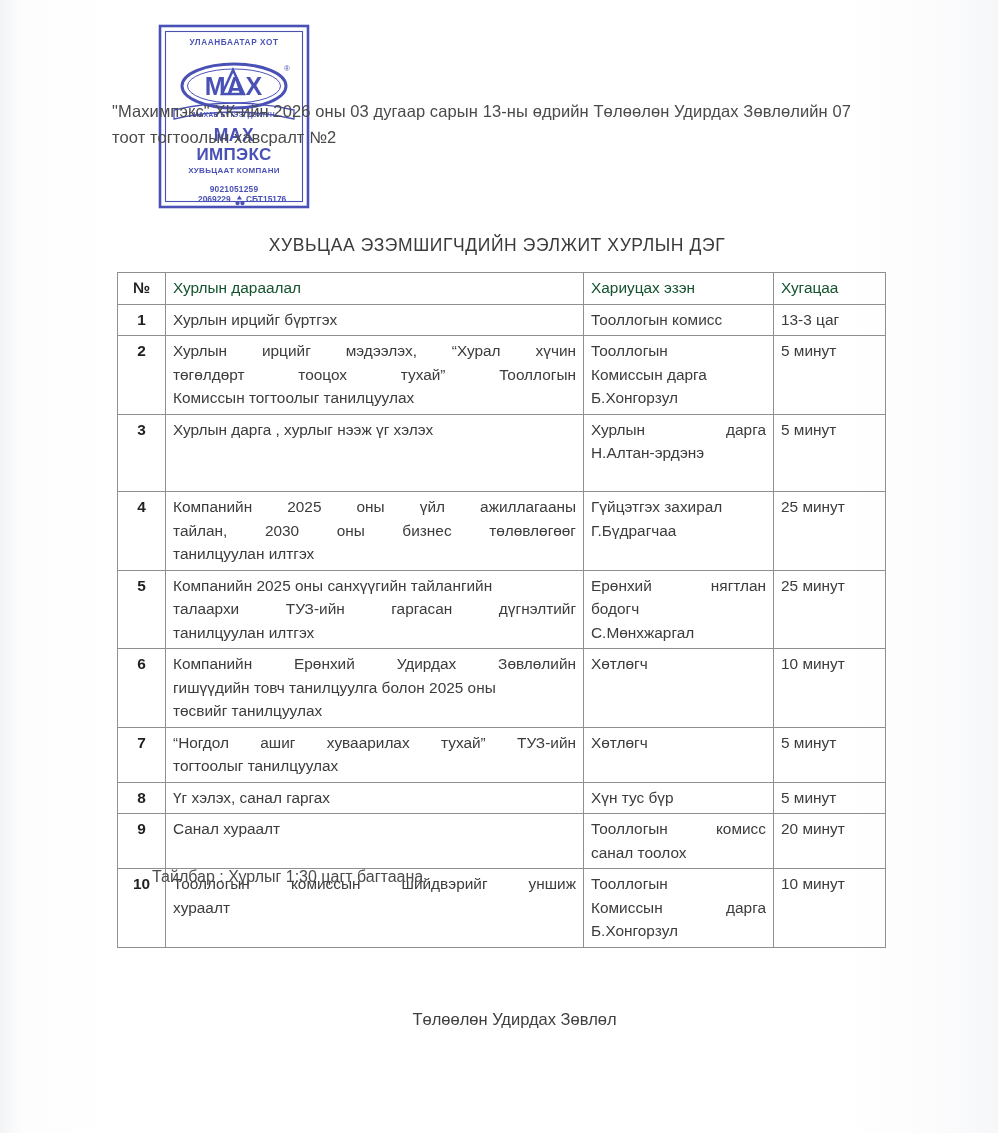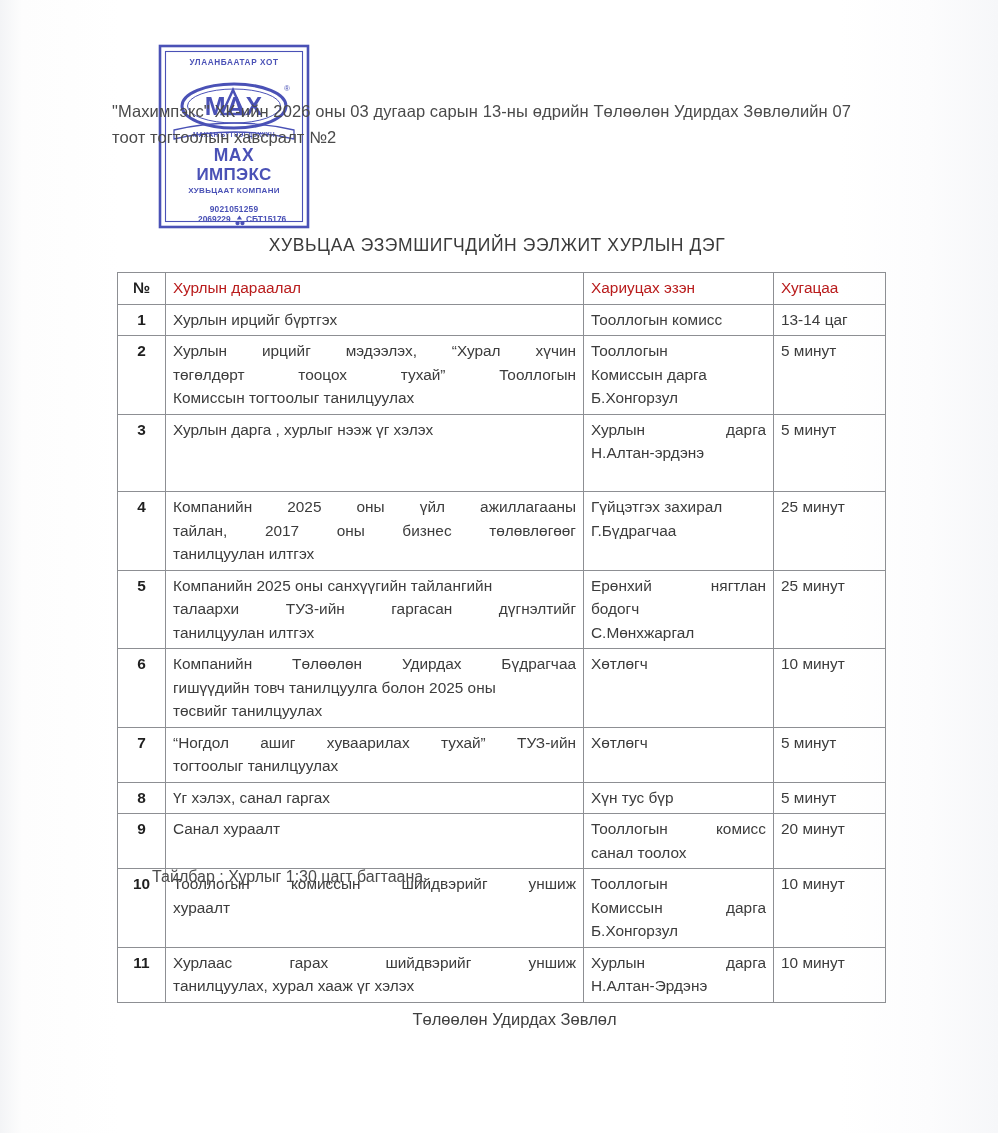--- a/index.html
+++ b/index.html
@@ -24,21 +24,21 @@
 
   .page {
     position: absolute;
     inset: 0;
   }
 
   
   .stamp {
     position: absolute;
     left: 158px;
-    top: 44px;
+    top: 24px;
     width: 152px;
     height: 185px;
     color: #3b43b0;
     pointer-events: none;
     opacity: .92;
   }
   .stamp svg { display:block; width:100%; height:100%; }
 
   
   .header-note {
@@ -87,21 +87,21 @@
 
   table.deg th, table.deg td {
     border: 1px solid #8d8f93;
     padding: 3px 7px 4px 7px;
     vertical-align: top;
     line-height: 23.5px;
   }
   table.deg th {
     font-weight: normal;
     text-align: left;
-    color: #b91c1c;
+    color: #14532d;
   }
   table.deg th.num, table.deg td.num {
     text-align: center;
     font-weight: bold;
     color: #1f1f1f;
     padding-left: 2px;
     padding-right: 2px;
   }
   .jline { display: block; text-align: justify; text-align-last: justify; }
   .lline { display: block; }
@@ -183,21 +183,21 @@
           <th>Хариуцах эзэн</th>
           <th>Хугацаа</th>
         </tr>
       </thead>
       <tbody>
 
         <tr>
           <td class="num">1</td>
           <td>Хурлын ирцийг бүртгэх</td>
           <td>Тооллогын комисс</td>
-          <td>13-14 цаг</td>
+          <td>13-3 цаг</td>
         </tr>
 
         <tr>
           <td class="num">2</td>
           <td>
             <span class="jline">Хурлын ирцийг мэдээлэх, “Хурал хүчин</span>
             <span class="jline">төгөлдөрт тооцох тухай” Тооллогын</span>
             <span class="lline">Комиссын тогтоолыг танилцуулах</span>
           </td>
           <td>
@@ -218,21 +218,21 @@
             <span class="jline">Хурлын  дарга</span>
             <span class="lline">Н.Алтан-эрдэнэ</span>
           </td>
           <td>5 минут</td>
         </tr>
 
         <tr>
           <td class="num">4</td>
           <td>
             <span class="jline">Компанийн 2025 оны үйл ажиллагааны</span>
-            <span class="jline">тайлан, 2017 оны  бизнес төлөвлөгөөг</span>
+            <span class="jline">тайлан, 2030 оны  бизнес төлөвлөгөөг</span>
             <span class="lline">танилцуулан илтгэх</span>
           </td>
           <td>
             <span class="lline">Гүйцэтгэх захирал</span>
             <span class="lline">Г.Бүдрагчаа</span>
           </td>
           <td>25 минут</td>
         </tr>
 
         <tr>
@@ -246,21 +246,21 @@
             <span class="jline">Ерөнхий  нягтлан</span>
             <span class="lline">бодогч</span>
             <span class="lline">С.Мөнхжаргал</span>
           </td>
           <td>25 минут</td>
         </tr>
 
         <tr>
           <td class="num">6</td>
           <td>
-            <span class="jline">Компанийн  Төлөөлөн Удирдах Бүдрагчаа</span>
+            <span class="jline">Компанийн  Ерөнхий Удирдах Зөвлөлийн</span>
             <span class="lline">гишүүдийн товч танилцуулга болон 2025 оны</span>
             <span class="lline">төсвийг танилцуулах</span>
           </td>
           <td>Хөтлөгч</td>
           <td>10 минут</td>
         </tr>
 
         <tr>
           <td class="num">7</td>
           <td>
@@ -296,32 +296,20 @@
             <span class="pad1"></span>
           </td>
           <td>
             <span class="lline">Тооллогын</span>
             <span class="jline">Комиссын  дарга</span>
             <span class="lline">Б.Хонгорзул</span>
           </td>
           <td>10 минут</td>
         </tr>
 
-        <tr>
-          <td class="num">11</td>
-          <td>
-            <span class="jline">Хурлаас гарах шийдвэрийг уншиж</span>
-            <span class="lline">танилцуулах, хурал хааж үг хэлэх</span>
-          </td>
-          <td>
-            <span class="jline">Хурлын  дарга</span>
-            <span class="lline">Н.Алтан-Эрдэнэ</span>
-          </td>
-          <td>10 минут</td>
-        </tr>
 
       </tbody>
     </table>
   </div>
 
   <div class="note">Тайлбар : Хурлыг 1:30 цагт багтаана.</div>
 
   <div class="signature">Төлөөлөн Удирдах Зөвлөл</div>
 
 </div>

